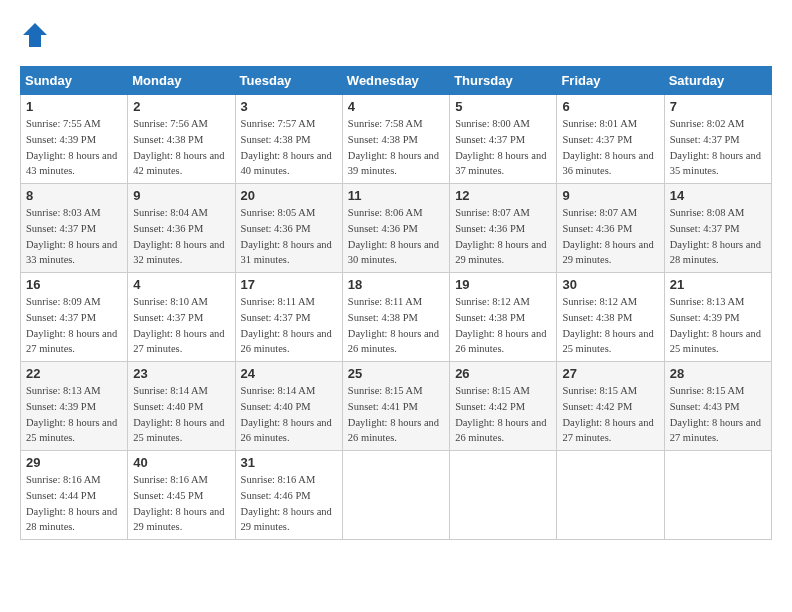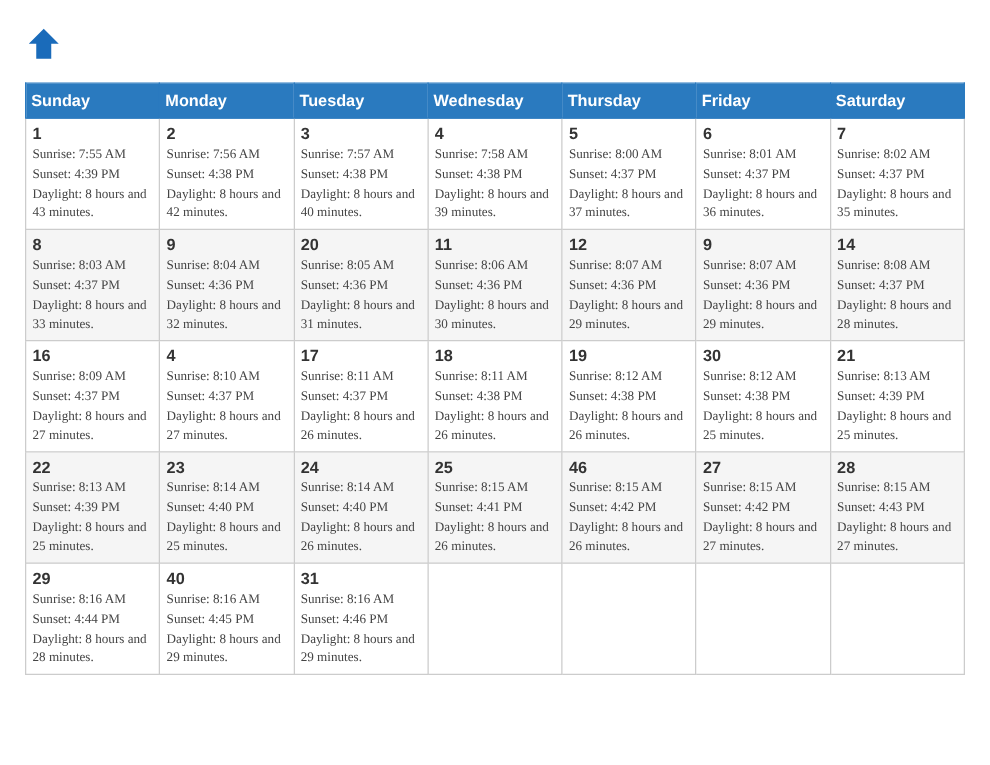--- a/index.html
+++ b/index.html
@@ -328,21 +328,21 @@
         </td>
         <td>
           <span class="day-num">25</span>
         <div class="day-info">
           Sunrise: 8:15 AM<br>
           Sunset: 4:41 PM<br>
           Daylight: 8 hours and 26 minutes.
         </div>
         </td>
         <td>
-          <span class="day-num">46</span>
+          <span class="day-num">26</span>
         <div class="day-info">
           Sunrise: 8:15 AM<br>
           Sunset: 4:42 PM<br>
           Daylight: 8 hours and 26 minutes.
         </div>
         </td>
         <td>
           <span class="day-num">27</span>
         <div class="day-info">
           Sunrise: 8:15 AM<br>

